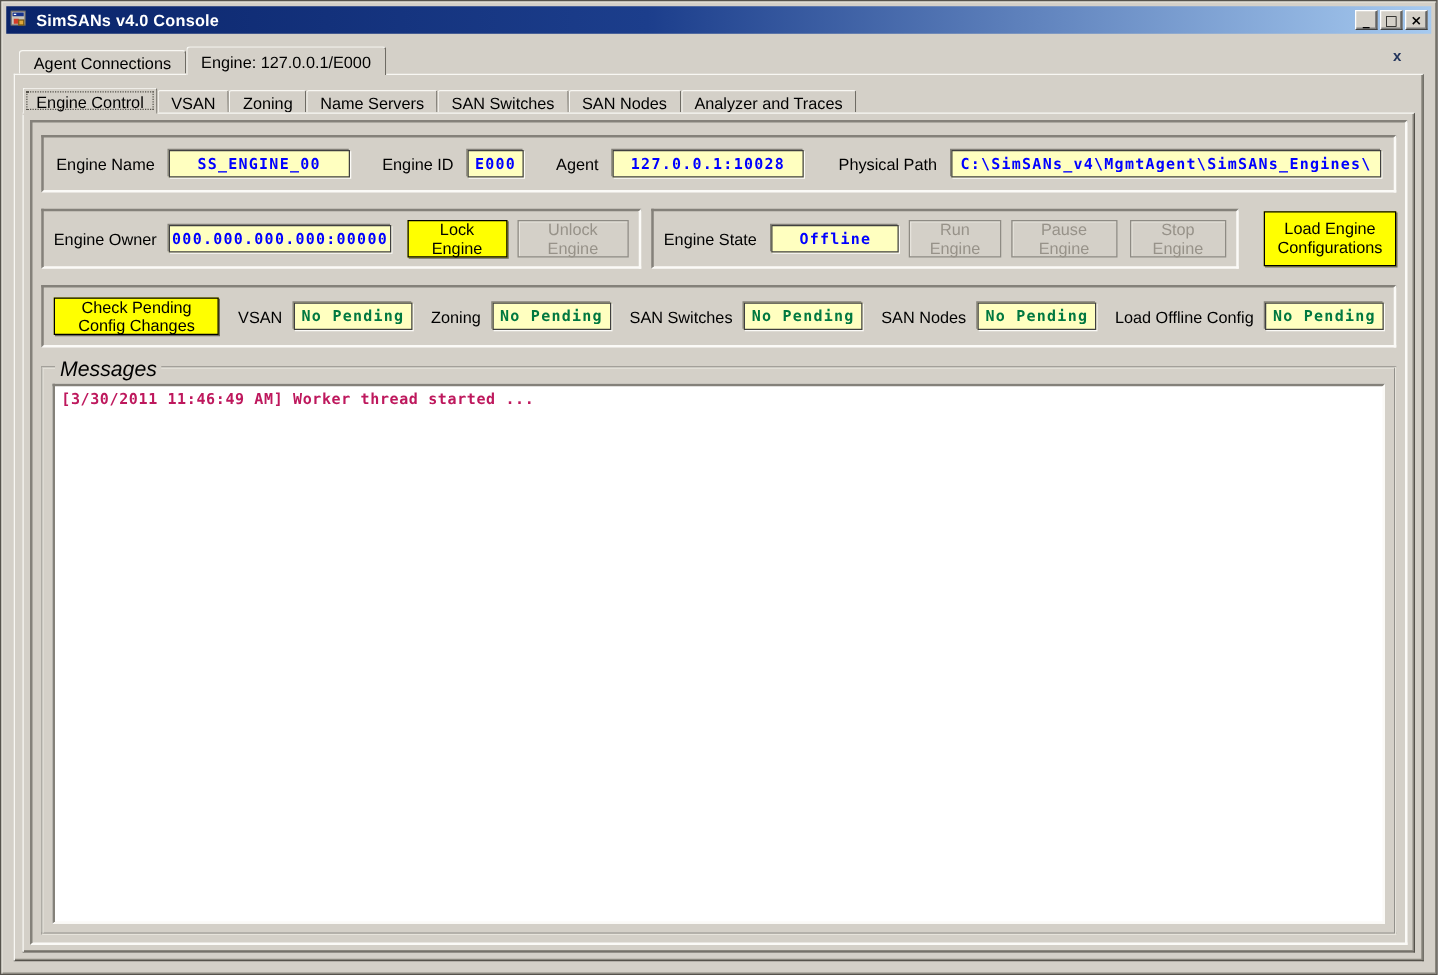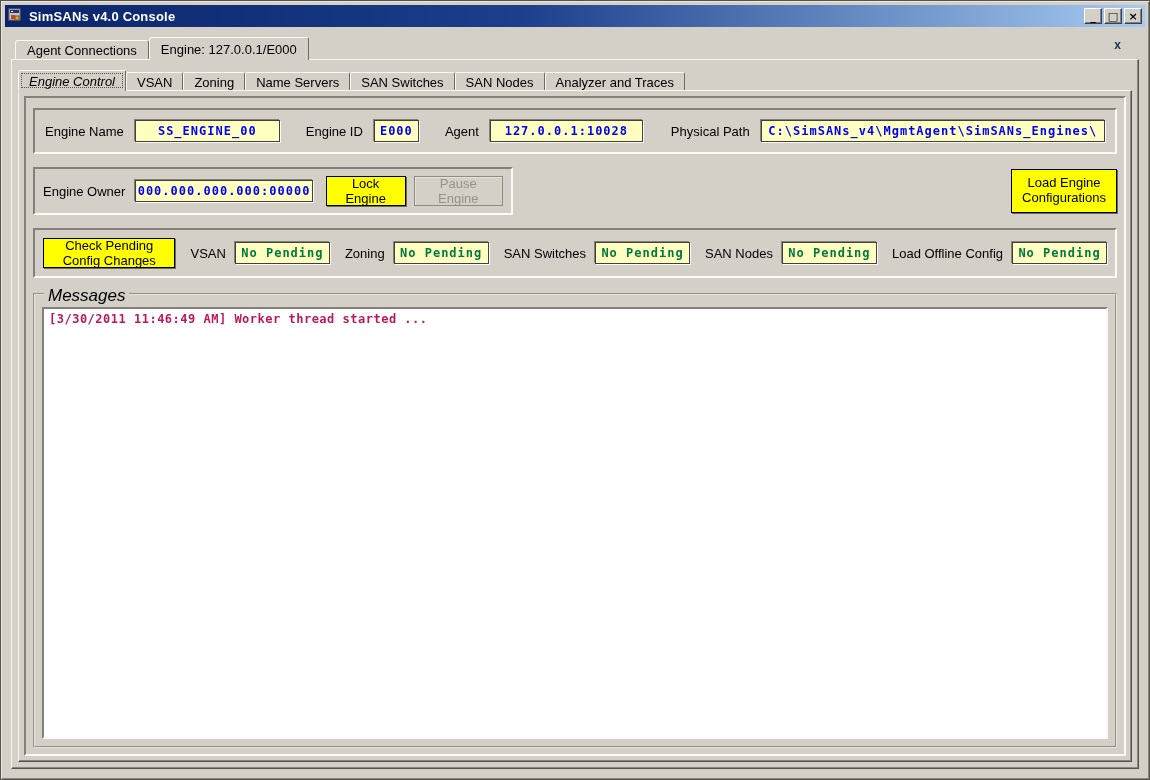--- a/index.html
+++ b/index.html
@@ -35,21 +35,21 @@
 
   .raised { background:#d4d0c8; border:1px solid; border-color:#f8f7f3 #55524b #55524b #f8f7f3;
             box-shadow: inset -1px -1px 0 #8a877e; }
   .outer-page { position:absolute; top:58px; left:10px; right:10px; bottom:10px; z-index:2; }
 
   .inner-tabs { position:absolute; top:9px; left:6px; height:21px; display:flex; align-items:flex-end; }
   .subtab { font-size:13px; background:#d4d0c8; border:1px solid #6e6b64;
             border-top-color:#f8f7f3; border-left-color:#f8f7f3; border-bottom:none;
             border-radius:2px 2px 0 0; padding:2px 10px 2px; height:18px; margin-top:3px; white-space:nowrap; }
   .subtab.selected { height:21px; margin-top:0; padding-top:3px; z-index:3; margin-bottom:-1px;
-                     outline:1px dotted #55524b; outline-offset:-4px; box-shadow:0 1px 0 #d4d0c8;font-style:italic; }
+                     outline:1px dotted #55524b; outline-offset:-4px; box-shadow:0 1px 0 #d4d0c8; }
   .inner-page { position:absolute; top:30px; left:6px; right:6px; bottom:6px; z-index:2; }
 
   
   .sunken { border:2px solid; border-color:#84817a #fbfaf7 #fbfaf7 #84817a; }
   .big-panel { position:absolute; inset:5px; display:flex; flex-direction:column;
                padding:10px 7px 6px; gap:13px; }
   .prow { display:flex; align-items:center; }
   .row1 { height:46px; padding:0 10px; }
   .row2 { height:48px; border:none; }
   .row2 .grp { height:48px; display:flex; align-items:center; padding:0 8px; }
@@ -157,21 +157,28 @@
           <span class="fld f-agent">127.0.0.1:10028</span>
           <span class="lbl">Physical Path</span>
           <span class="fld f-path">C:\SimSANs_v4\MgmtAgent\SimSANs_Engines\</span>
         </div>
 
         <div class="prow row2">
           <div class="grp grp-owner sunken">
             <span class="lbl">Engine Owner</span>
             <span class="fld f-owner">000.000.000.000:00000</span>
             <button class="btn yellow b-lock">Lock Engine</button>
-            <button class="btn disabled b-unlock">Pause Engine</button>
+            <button class="btn disabled b-unlock">Unlock Engine</button>
+          </div>
+          <div class="grp grp-state sunken">
+            <span class="lbl">Engine State</span>
+            <span class="fld f-state">Offline</span>
+            <button class="btn disabled b-run">Run Engine</button>
+            <button class="btn disabled b-pause">Pause Engine</button>
+            <button class="btn disabled b-stop">Stop Engine</button>
           </div>
           <button class="btn yellow b-loadcfg">Load Engine Configurations</button>
         </div>
 
         <div class="prow row3 sunken">
           <button class="btn yellow b-check">Check Pending Config Changes</button>
           <span class="pend-pair">
             <span class="lbl">VSAN</span>
             <span class="fld green f-pend">No Pending</span>
           </span>

